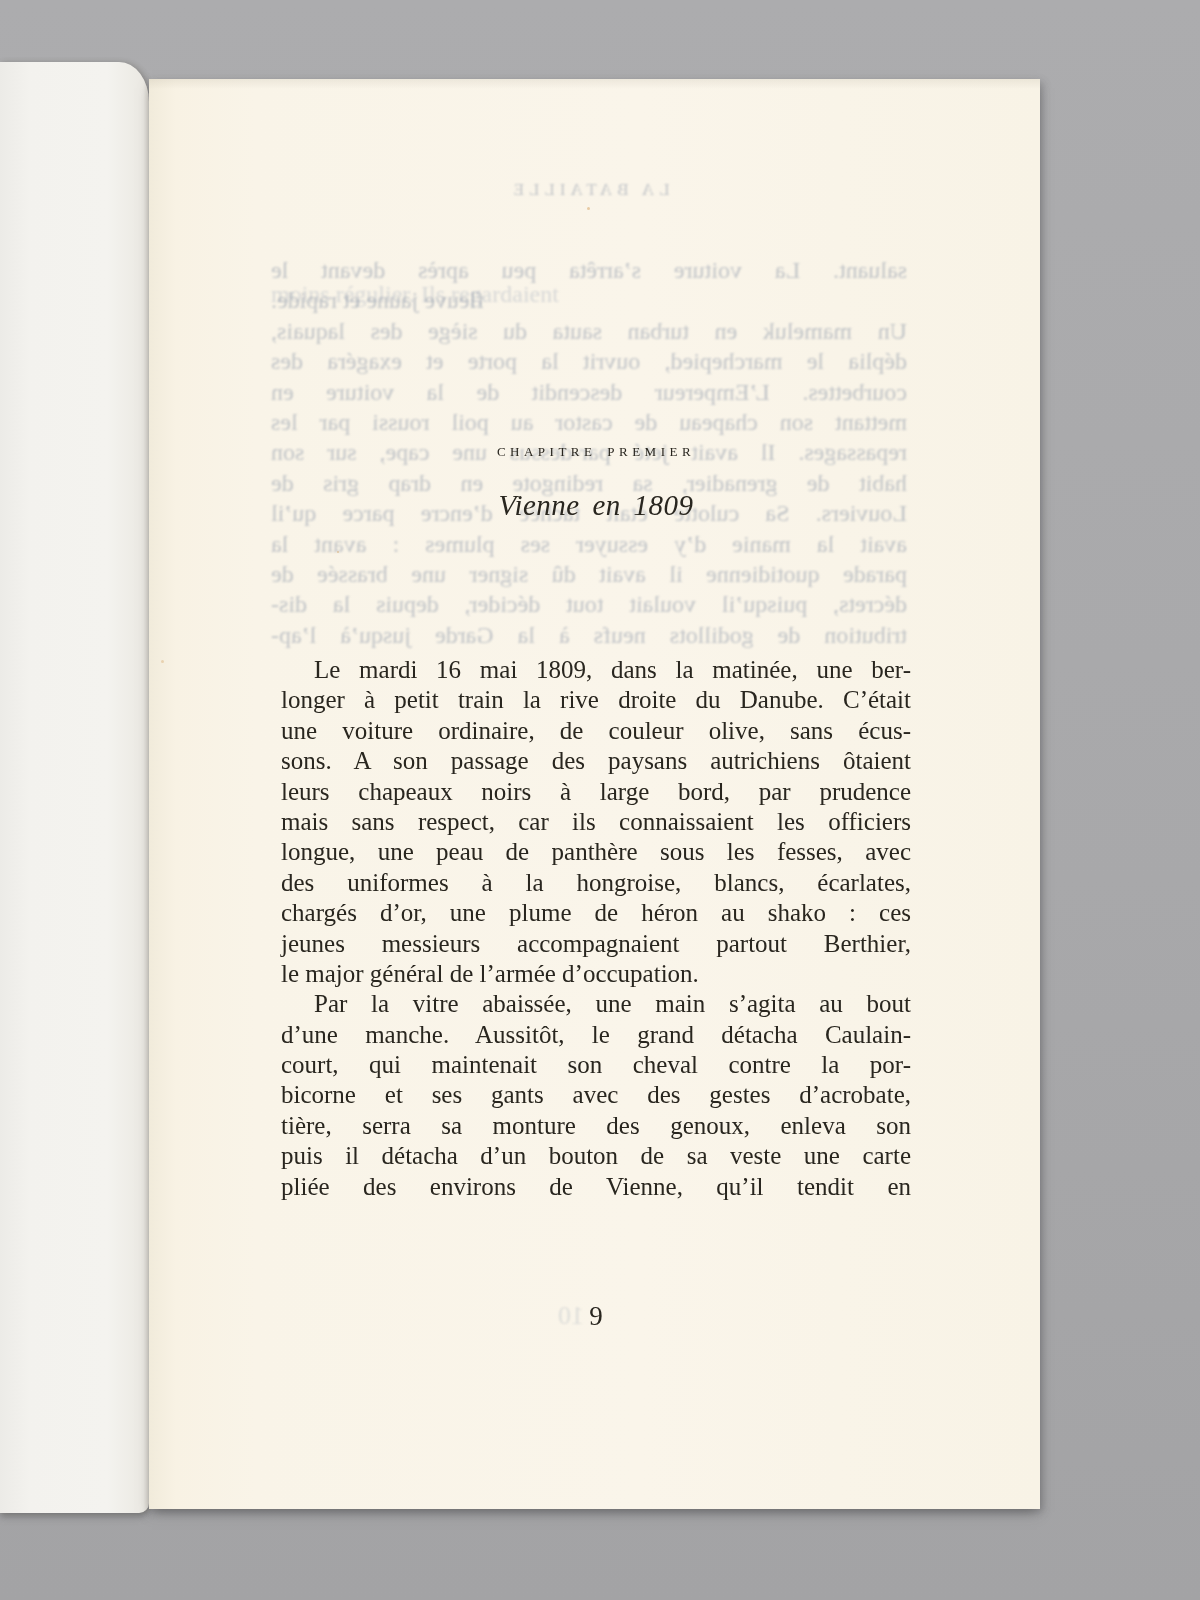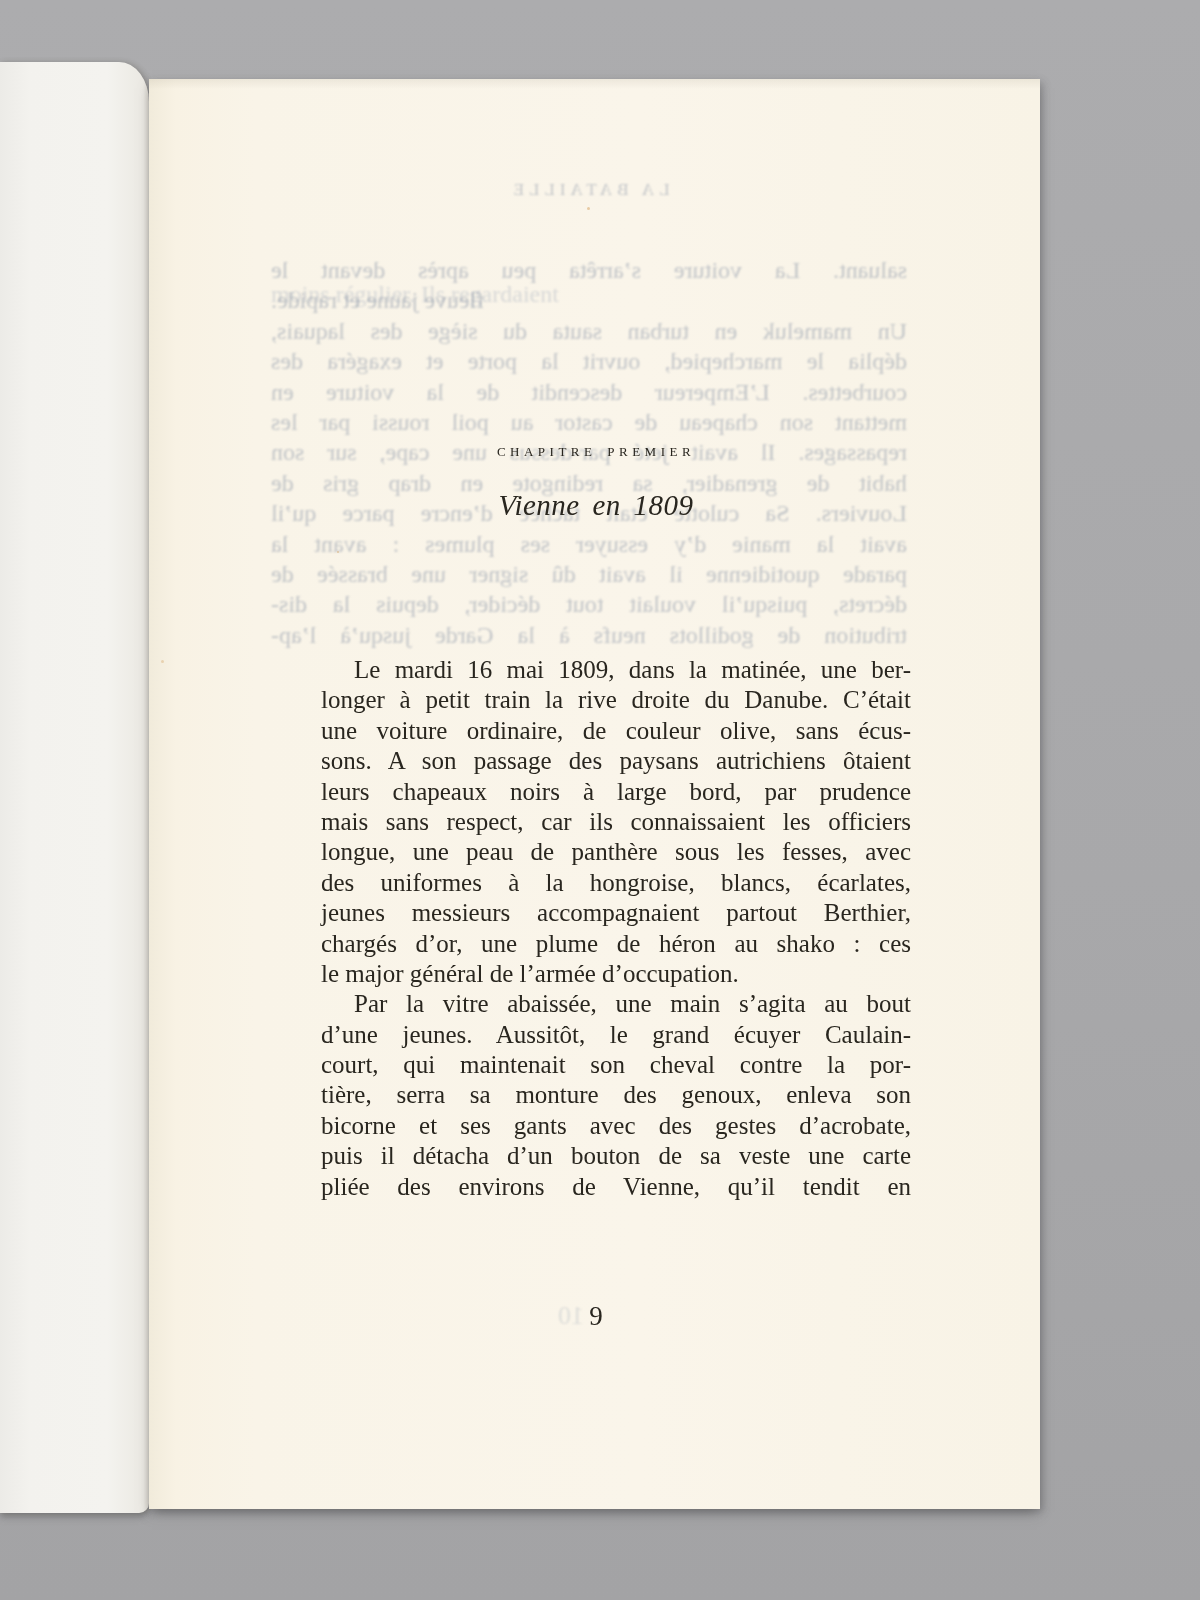--- a/index.html
+++ b/index.html
@@ -34,21 +34,21 @@
     letter-spacing:4.5px;word-spacing:3px;color:var(--ink);
   }
   .subtitle{
     position:absolute;left:132px;top:410px;width:630px;margin:0;
     text-align:center;font-weight:400;font-style:italic;font-size:29px;
     letter-spacing:.5px;word-spacing:5px;color:var(--ink);
   }
   .body-block{position:absolute;left:132px;top:576px;width:630px;color:var(--ink);}
   .line{
     height:30.4px;line-height:30.4px;font-size:25px;
-    text-align:justify;text-align-last:justify;margin-left:40px;
+    text-align:justify;text-align-last:justify;
   }
   .line.indent{text-indent:33px;}
   .line.end{text-align-last:left;}
   .folio{
     position:absolute;left:132px;top:1222px;width:630px;
     text-align:center;font-size:27px;line-height:30px;color:var(--ink);
   }
   
   .ghost-head{
     position:absolute;left:122px;top:101px;width:636px;
@@ -111,28 +111,28 @@
 
     <div class="body-block" id="body-block">
         <div class="line indent">Le mardi 16 mai 1809, dans la matinée, une ber-</div>
         <div class="line">longer à petit train la rive droite du Danube. C’était</div>
         <div class="line">une voiture ordinaire, de couleur olive, sans écus-</div>
         <div class="line">sons. A son passage des paysans autrichiens ôtaient</div>
         <div class="line">leurs chapeaux noirs à large bord, par prudence</div>
         <div class="line">mais sans respect, car ils connaissaient les officiers</div>
         <div class="line">longue, une peau de panthère sous les fesses, avec</div>
         <div class="line">des uniformes à la hongroise, blancs, écarlates,</div>
+        <div class="line">chargés d’or, une plume de héron au shako : ces</div>
         <div class="line">jeunes messieurs accompagnaient partout Berthier,</div>
-        <div class="line">chargés d’or, une plume de héron au shako : ces</div>
         <div class="line end">le major général de l’armée d’occupation.</div>
         <div class="line indent">Par la vitre abaissée, une main s’agita au bout</div>
-        <div class="line">d’une jeunes. Aussitôt, le grand écuyer Caulain-</div>
+        <div class="line">d’une manche. Aussitôt, le grand détacha Caulain-</div>
         <div class="line">court, qui maintenait son cheval contre la por-</div>
+        <div class="line">bicorne et ses gants avec des gestes d’acrobate,</div>
         <div class="line">tière, serra sa monture des genoux, enleva son</div>
-        <div class="line">bicorne et ses gants avec des gestes d’acrobate,</div>
         <div class="line">puis il détacha d’un bouton de sa veste une carte</div>
         <div class="line">pliée des environs de Vienne, qu’il tendit en</div>
       </div>
 
     <div class="ghost-folio">10</div>
 
     <div class="folio">9</div>
 
     <div class="speck s1"></div>
     <div class="speck s2"></div>

